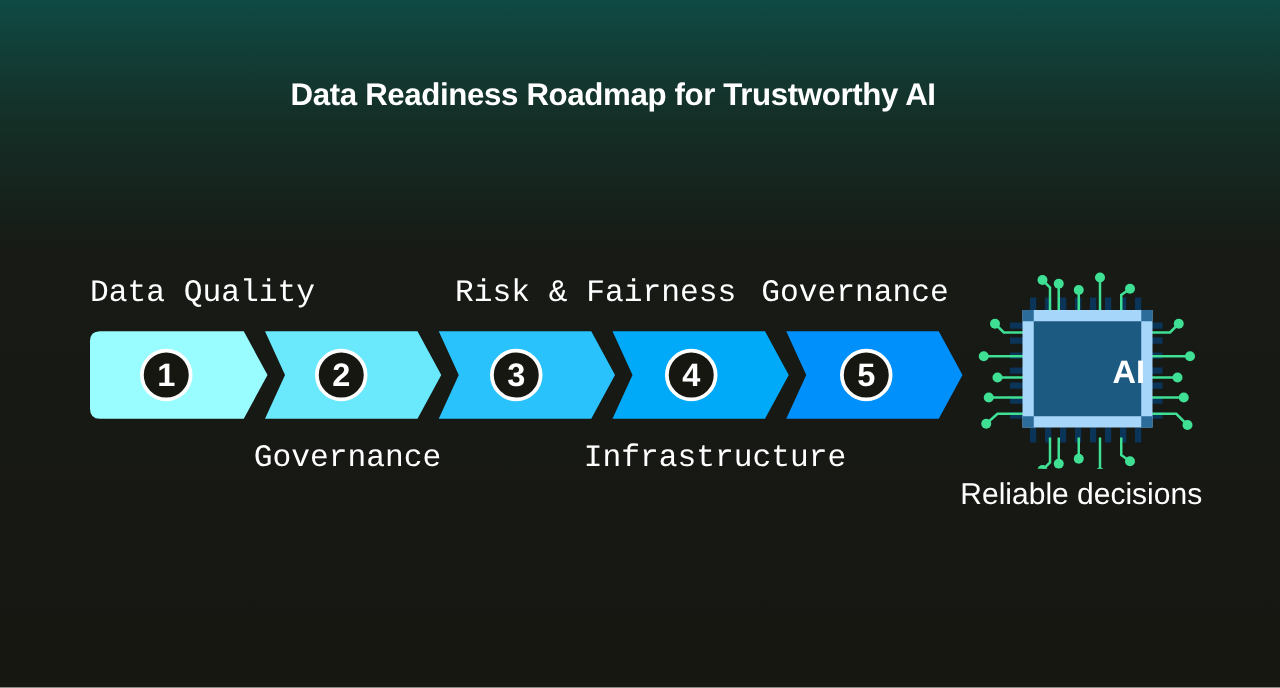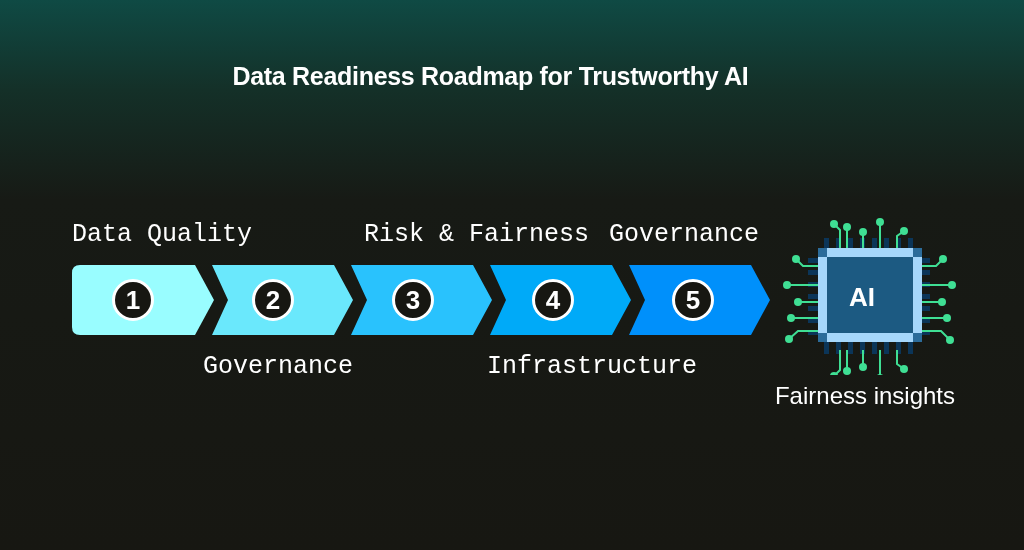--- a/index.html
+++ b/index.html
@@ -5,32 +5,32 @@
   html,body{margin:0;padding:0;}
   body{width:1024px;height:550px;overflow:hidden;
     background:linear-gradient(180deg,#0f4a44 0px,#143028 90px,#171a15 200px,#171712 550px);
     font-family:"Liberation Sans",sans-serif;color:#fff;position:relative;}
   .title{position:absolute;top:62px;left:0;width:981px;text-align:center;font-size:25px;font-weight:bold;letter-spacing:-0.3px;}
   .lbl{position:absolute;font-size:25px;white-space:nowrap;font-family:Liberation Mono, monospace;}
   .arrows{position:absolute;left:0;top:0;}
   .num{position:absolute;width:42px;height:42px;border-radius:50%;background:#171712;border:3px solid #fff;
     color:#fff;font-weight:bold;font-size:26px;display:flex;align-items:center;justify-content:center;box-sizing:border-box;}
   .chip{position:absolute;left:780px;top:205px;}
-  .chip-label{position:absolute;left:844px;top:282px;width:36px;text-align:center;font-weight:bold;font-size:26px;}
+  .chip-label{position:absolute;left:880px;top:282px;width:36px;text-align:right;font-weight:bold;font-size:26px;}
   .outcome{position:absolute;left:760px;top:382px;width:210px;text-align:center;font-size:24px;line-height:28px;}
 </style>
 </head>
 <body>
 
 <div class="title">Data Readiness Roadmap for Trustworthy AI</div>
 
 <div class="lbl" style="left:72px;top:220px;">Data Quality</div>
 <div class="lbl" style="left:203px;top:352px;">Governance</div>
 <div class="lbl" style="left:326px;top:220px;margin-left:38px;">Risk &amp; Fairness</div>
-<div class="lbl" style="left:487px;top:352px;text-align:right;">Infrastructure</div>
+<div class="lbl" style="left:467px;top:352px;text-align:right;">Infrastructure</div>
 <div class="lbl" style="left:609px;top:220px;">Governance</div>
 
 <svg class="arrows" width="780" height="400">
   <path d="M80,265 L195,265 L214,300 L195,335 L80,335 Q72,335 72,327 L72,273 Q72,265 80,265 Z" fill="#99fdff"></path>
   <path d="M212,265 L334,265 L353,300 L334,335 L212,335 L228,300 Z" fill="#6ae8fc"></path>
   <path d="M351,265 L473,265 L492,300 L473,335 L351,335 L367,300 Z" fill="#29c2fd"></path>
   <path d="M490,265 L612,265 L631,300 L612,335 L490,335 L506,300 Z" fill="#00aaf8"></path>
   <path d="M629,265 L751,265 L770,300 L751,335 L629,335 L645,300 Z" fill="#0090fb"></path>
 </svg>
 
@@ -120,14 +120,14 @@
   <rect x="818" y="248" width="104" height="94" fill="#a6d7fb"></rect>
   <rect x="827" y="257" width="86" height="76" fill="#1c5a82"></rect>
   <rect x="818" y="248" width="9" height="9" fill="#2c6c9a"></rect>
     <rect x="913" y="248" width="9" height="9" fill="#2c6c9a"></rect>
   <rect x="818" y="333" width="9" height="9" fill="#2c6c9a"></rect>
     <rect x="913" y="333" width="9" height="9" fill="#2c6c9a"></rect>
 </svg>
 <div class="chip-label">AI</div>
 
 <div class="outcome">
-  <div>Fairness insights</div>
+  <div>Reliable decisions</div>
 </div>
 
 </body></html>

